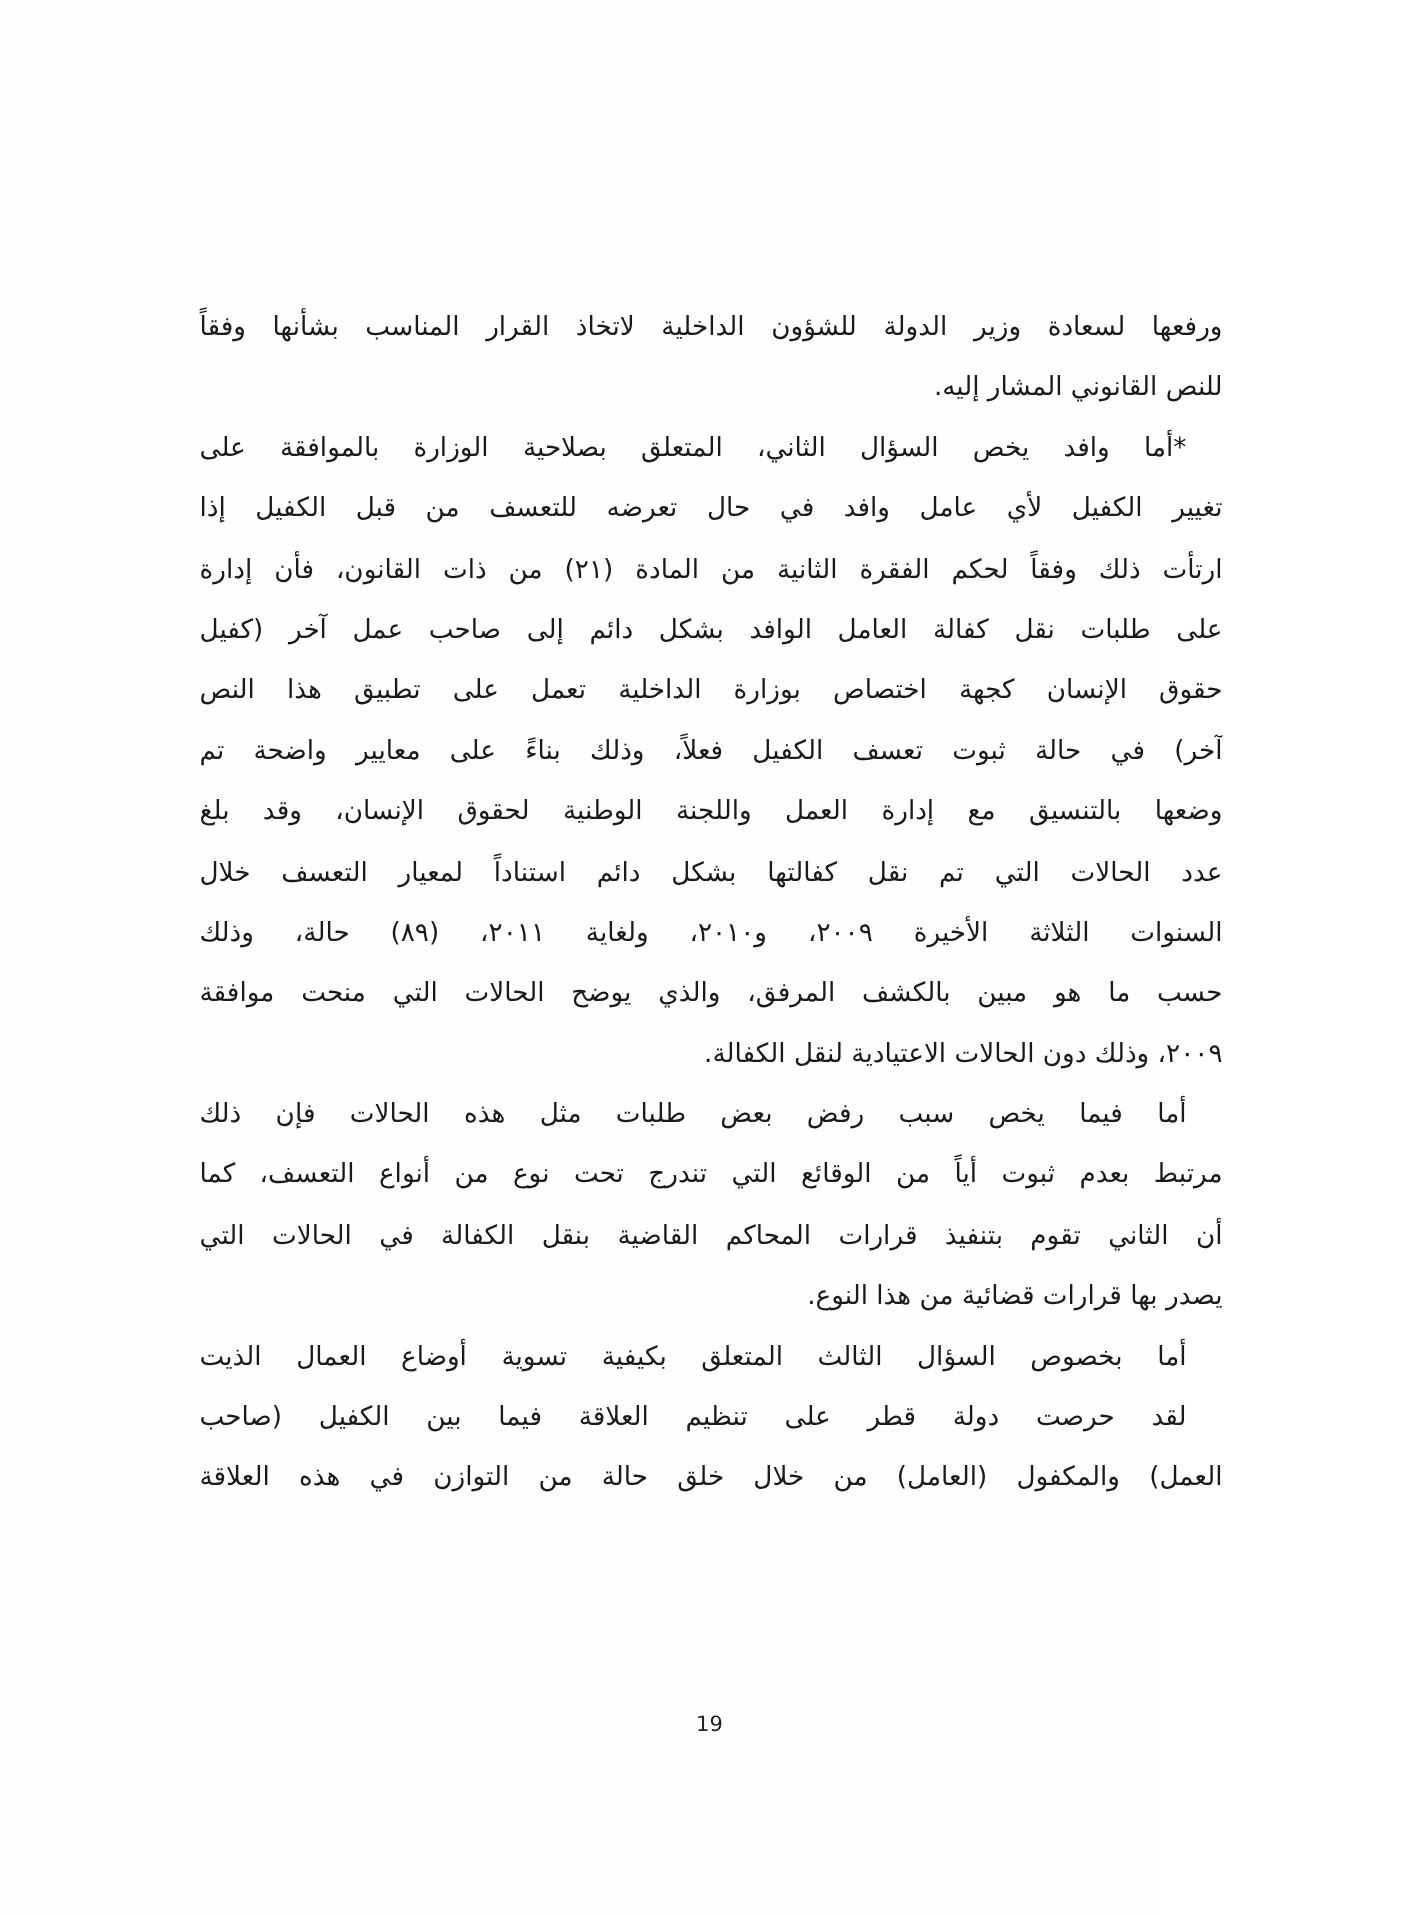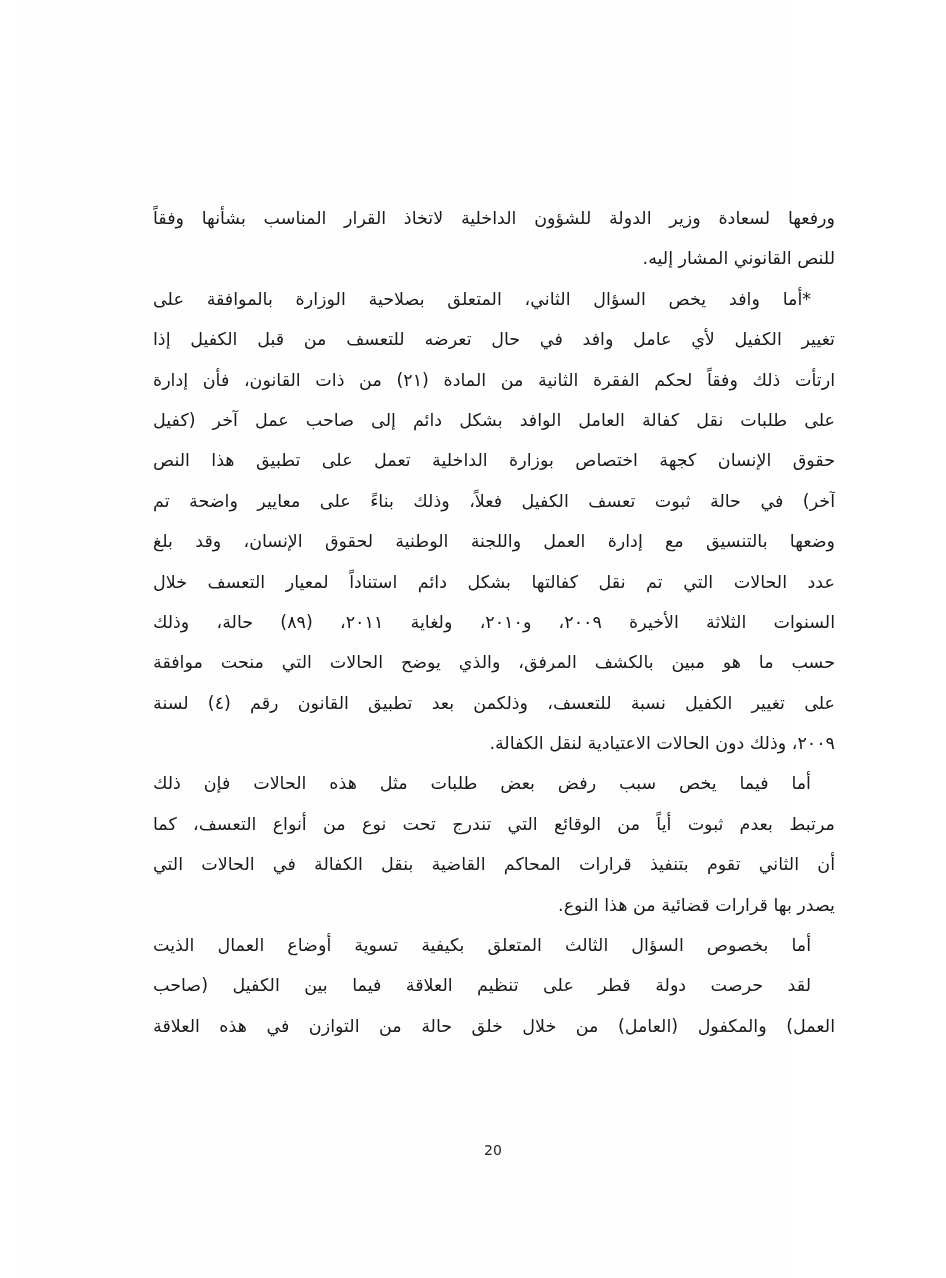--- a/index.html
+++ b/index.html
@@ -13,21 +13,20 @@
     position: relative;
     overflow: hidden;
   }
   .page {
     position: absolute;
     left: 0;
     top: 0;
     width: 772px;
     height: 1278px;
     background: #fefefe;
-    margin-left: 20px;
   }
   .text-block {
     position: absolute;
     left: 133px;
     top: 198px;
     width: 682px;
     direction: rtl;
     font-family: "DejaVu Sans", "Liberation Sans", sans-serif;
     font-size: 17.5px;
     line-height: 40.4px;
@@ -70,24 +69,23 @@
       <span class="line indent">*أما وافد يخص السؤال الثاني، المتعلق بصلاحية الوزارة بالموافقة على</span>
       <span class="line">تغيير الكفيل لأي عامل وافد في حال تعرضه للتعسف من قبل الكفيل إذا</span>
       <span class="line">ارتأت ذلك وفقاً لحكم الفقرة الثانية من المادة (٢١) من ذات القانون، فأن إدارة</span>
       <span class="line">على طلبات نقل كفالة العامل الوافد بشكل دائم إلى صاحب عمل آخر (كفيل</span>
       <span class="line">حقوق الإنسان كجهة اختصاص بوزارة الداخلية تعمل على تطبيق هذا النص</span>
       <span class="line">آخر) في حالة ثبوت تعسف الكفيل فعلاً، وذلك بناءً على معايير واضحة تم</span>
       <span class="line">وضعها بالتنسيق مع إدارة العمل واللجنة الوطنية لحقوق الإنسان، وقد بلغ</span>
       <span class="line">عدد الحالات التي تم نقل كفالتها بشكل دائم استناداً لمعيار التعسف خلال</span>
       <span class="line">السنوات الثلاثة الأخيرة ٢٠٠٩، و٢٠١٠، ولغاية ٢٠١١، (٨٩) حالة، وذلك</span>
       <span class="line">حسب ما هو مبين بالكشف المرفق، والذي يوضح الحالات التي منحت موافقة</span>
-      <span class="line">على تغيير الكفيل نسبة للتعسف، وذلكمن بعد تطبيق القانون رقم (٤) لسنة</span>
       <span class="line last">٢٠٠٩، وذلك دون الحالات الاعتيادية لنقل الكفالة.</span>
       <span class="line indent">أما فيما يخص سبب رفض بعض طلبات مثل هذه الحالات فإن ذلك</span>
       <span class="line">مرتبط بعدم ثبوت أياً من الوقائع التي تندرج تحت نوع من أنواع التعسف، كما</span>
       <span class="line">أن الثاني تقوم بتنفيذ قرارات المحاكم القاضية بنقل الكفالة في الحالات التي</span>
       <span class="line last">يصدر بها قرارات قضائية من هذا النوع.</span>
       <span class="line indent">أما بخصوص السؤال الثالث المتعلق بكيفية تسوية أوضاع العمال الذيت</span>
       <span class="line indent">لقد حرصت دولة قطر على تنظيم العلاقة فيما بين الكفيل (صاحب</span>
       <span class="line">العمل) والمكفول (العامل) من خلال خلق حالة من التوازن في هذه العلاقة</span>
     </div>
-  <div class="page-number">20</div>
+  <div class="page-number">19</div>
 </div>
 
 </body></html>

